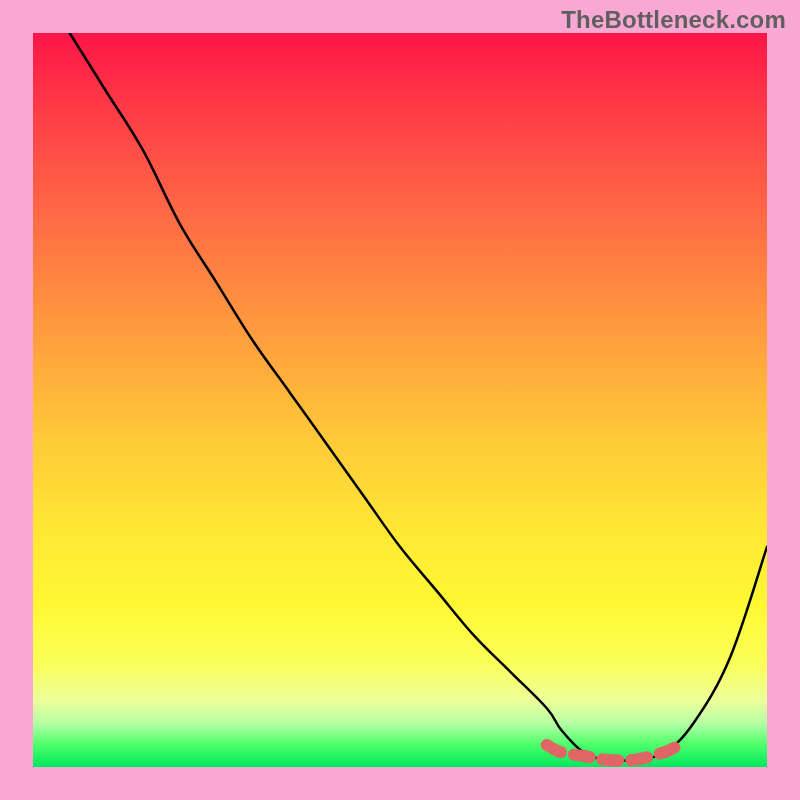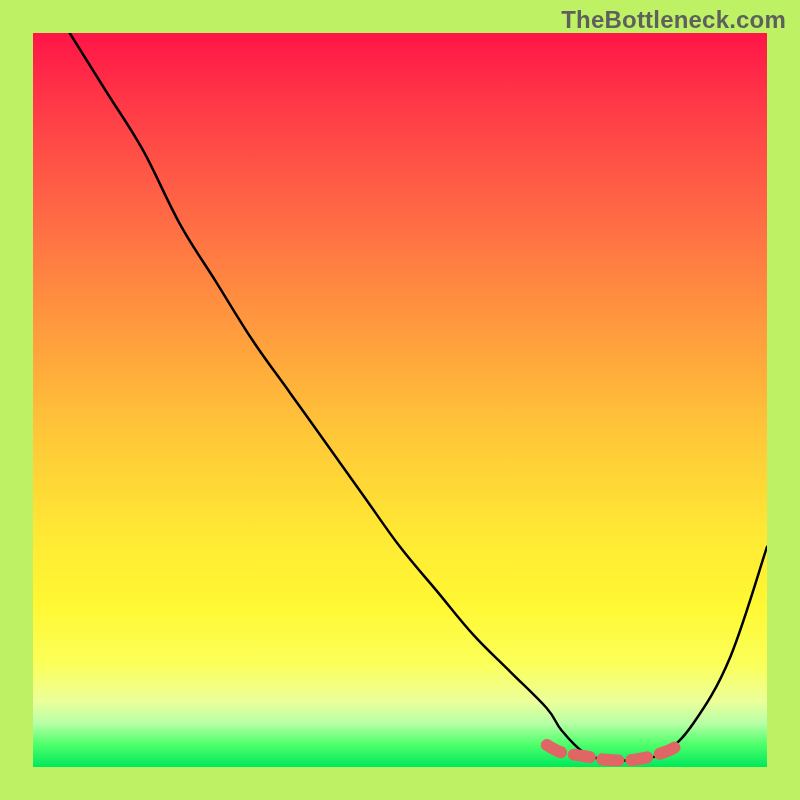--- a/index.html
+++ b/index.html
@@ -8,21 +8,21 @@
     width: 800px;
     height: 800px;
     background: #000;
     font-family: Arial, Helvetica, sans-serif;
     overflow: hidden;
   }
   .frame {
     position: relative;
     width: 800px;
     height: 800px;
-    background: #bef264;
+    background: #f9a8d4;
   }
   .watermark {
     position: absolute;
     top: 6px;
     right: 14px;
     color: #5f5f5f;
     font-size: 24px;
     font-weight: 600;
     letter-spacing: 0.2px;
     z-index: 10;

